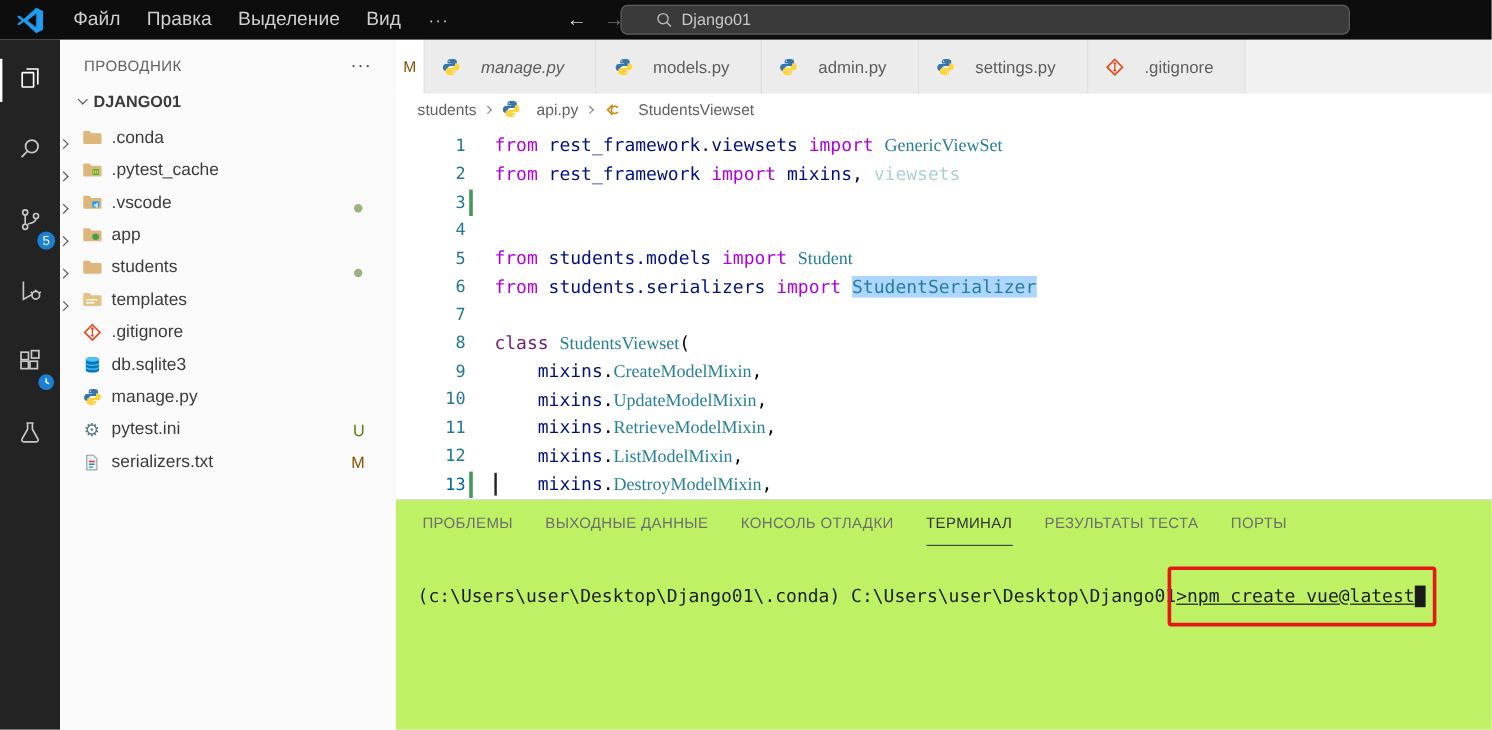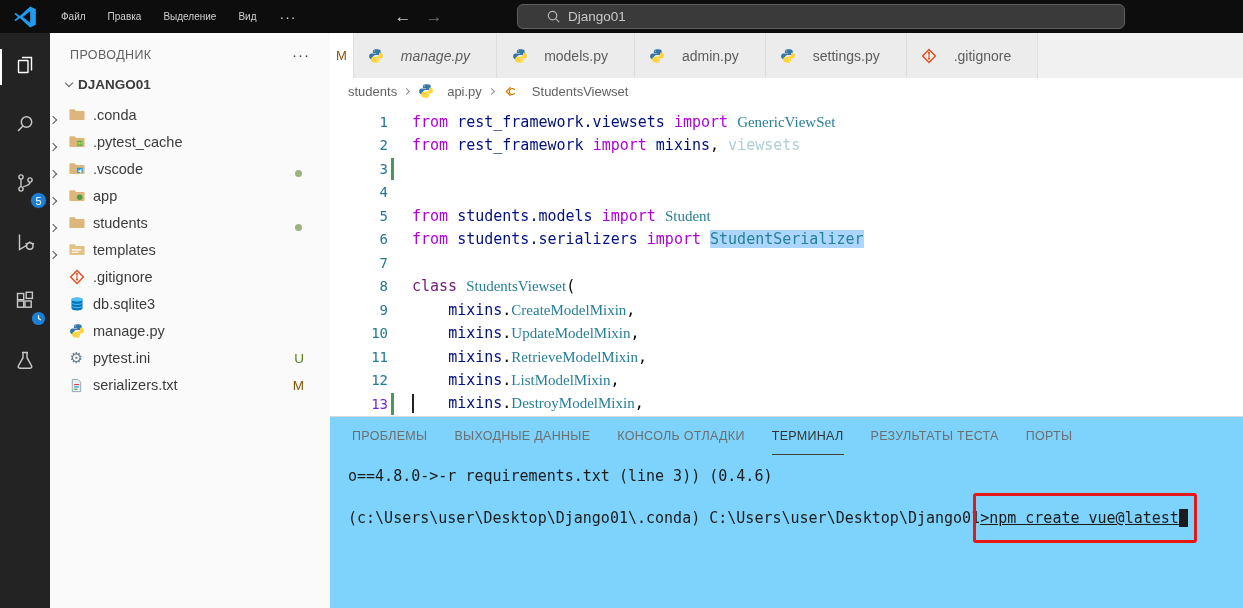--- a/index.html
+++ b/index.html
@@ -3,21 +3,21 @@
 <meta charset="utf-8">
 <style>
   * { margin:0; padding:0; box-sizing:border-box; }
   html,body { width:1243px; height:608px; overflow:hidden; background:#fff;
     font-family:"Liberation Sans","DejaVu Sans",sans-serif; }
 
   
   .titlebar { position:absolute; left:0; top:0; width:1243px; height:33px; background:#0d0d0d;
     display:flex; align-items:center; color:#cfcfcf; z-index:30; }
   .logo-slot { width:50px; display:flex; justify-content:center; align-items:center; }
-  .menu-item { padding:0 11px; font-size:10px; cursor:default; }
+  .menu-item { padding:0 11px; font-size:16px; cursor:default; }
   .menu-more { padding:0 12px; font-size:14px; letter-spacing:1px; }
   .nav-arrows { display:flex; gap:14px; margin-left:86px; font-size:17px; }
   .nav-arrow.fwd { color:#6f6f6f; }
   .search-box { position:absolute; left:517px; top:4px; width:608px; height:25px; background:#3a3a3a;
     border:1px solid #5f5f5f; border-radius:6px; display:flex; align-items:center; gap:7px;
     padding-left:28px; color:#c9c9c9; font-size:13.5px; }
 
   
   .activitybar { position:absolute; left:0; top:33px; width:50px; height:575px; background:#232323;
     display:flex; flex-direction:column; align-items:center; padding-top:8px; z-index:20; }
@@ -65,35 +65,35 @@
 
   .breadcrumbs { height:26px; display:flex; align-items:center; gap:7px; padding-left:18px;
     font-size:13px; color:#616161; background:#fff; }
   .bc-item { display:flex; align-items:center; gap:5px; }
   .bc-sep { display:inline-block; width:5px; height:5px; border-right:1.2px solid #8a8a8a;
     border-bottom:1.2px solid #8a8a8a; transform:rotate(-45deg); }
 
   .code { padding-top:6px; font-family:"DejaVu Sans Mono",monospace; font-size:15px; }
   .code-line { display:flex; align-items:center; height:23.5px; }
   .ln { width:58px; text-align:right; color:#237893; font-size:14px; flex:none; }
-  .ln.current { color:#6d28d9; }
+  .ln.current { color:#0369a1; }
   .gutter { width:16px; height:100%; position:relative; flex:none; }
   .gbar { position:absolute; left:3px; top:1px; bottom:1px; width:3px; background:#48985c; }
   .ctext { white-space:pre; color:#000; padding-left:8px; }
   .tk-k { color:#af00db; }
   .tk-kc { color:#701a75; }
   .tk-m { color:#001080; }
   .tk-t { color:#267f99;font-family:Liberation Serif, serif; }
   .tk-d { color:#267f99; opacity:.38; }
   .tk-s { color:#267f99; background:#add6ff; }
   .tk-p { color:#000; }
   .ed-cursor { display:inline-block; width:2px; height:19px; background:#222; vertical-align:middle; margin-right:-2px; }
 
   
-  .panel { position:absolute; left:330px; top:416px; width:913px; height:192px; background:#7dd3fc;
+  .panel { position:absolute; left:330px; top:416px; width:913px; height:192px; background:#bef264;
     border-top:1px solid #d9d9d9; }
   .panel-tabs { display:flex; gap:27px; height:38px; padding-left:22px; align-items:stretch; }
   .panel-tab { display:flex; align-items:center; font-size:12.5px; letter-spacing:.3px; color:#6e6e6e;
     border-bottom:1.5px solid transparent; }
   .panel-tab.active { color:#333; border-bottom-color:#424242; }
 
   .terminal { font-family:"DejaVu Sans Mono",monospace; font-size:15px; color:#1b1b1b; padding:12px 0 0 18px; }
   .term-line { height:21px; white-space:pre; }
   .red-box { position:relative;text-decoration:underline; }
   .red-box::before { content:''; position:absolute; left:-7px; right:-9px; top:-16px; bottom:-16px;
@@ -489,17 +489,16 @@
 <div class="panel">
   <div class="panel-tabs">
       <div class="panel-tab">ПРОБЛЕМЫ</div>
       <div class="panel-tab">ВЫХОДНЫЕ ДАННЫЕ</div>
       <div class="panel-tab">КОНСОЛЬ ОТЛАДКИ</div>
       <div class="panel-tab active">ТЕРМИНАЛ</div>
       <div class="panel-tab">РЕЗУЛЬТАТЫ ТЕСТА</div>
       <div class="panel-tab">ПОРТЫ</div>
     </div>
   <div class="terminal">
-    <div class="term-line">o==4.8.0-&gt;-r requirements.txt (line 3)) (0.4.6)</div>
     <div class="term-line">&nbsp;</div>
     <div class="term-line"><span>(c:\Users\user\Desktop\Django01\.conda) C:\Users\user\Desktop\Django01</span><span class="red-box"><span>&gt;npm create vue@latest</span><span class="term-cursor"></span></span></div>
   </div>
 </div>
 
 </body></html>

